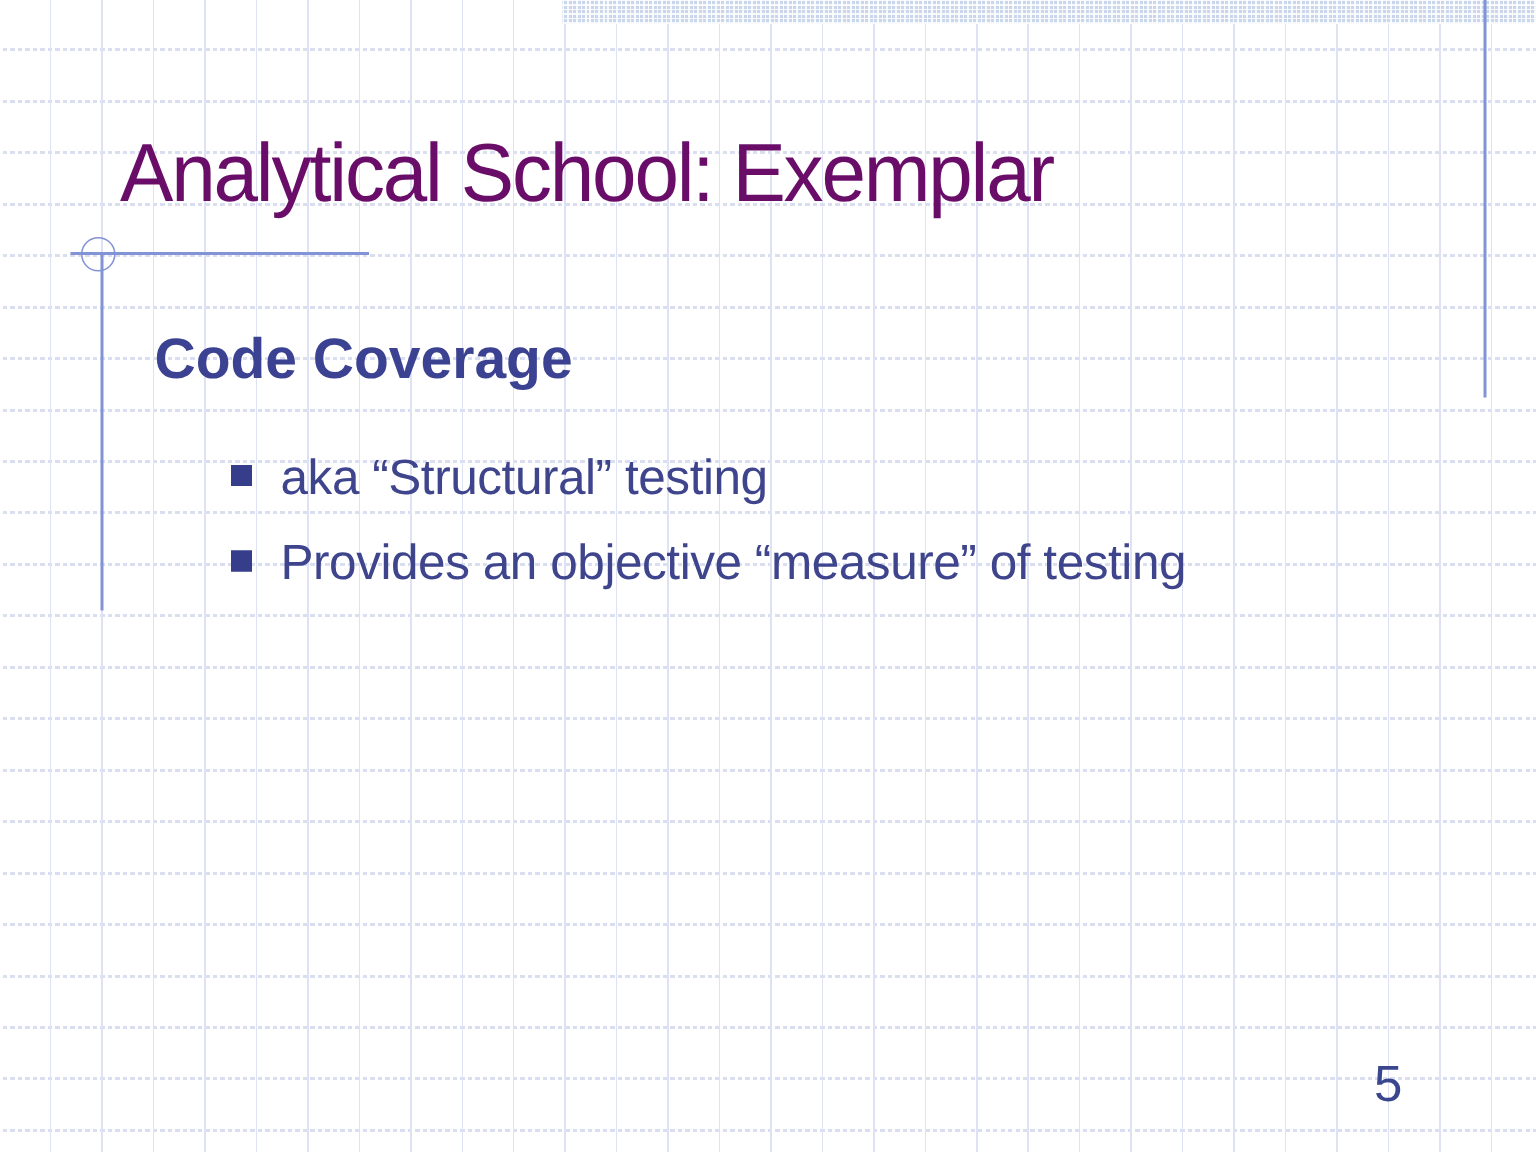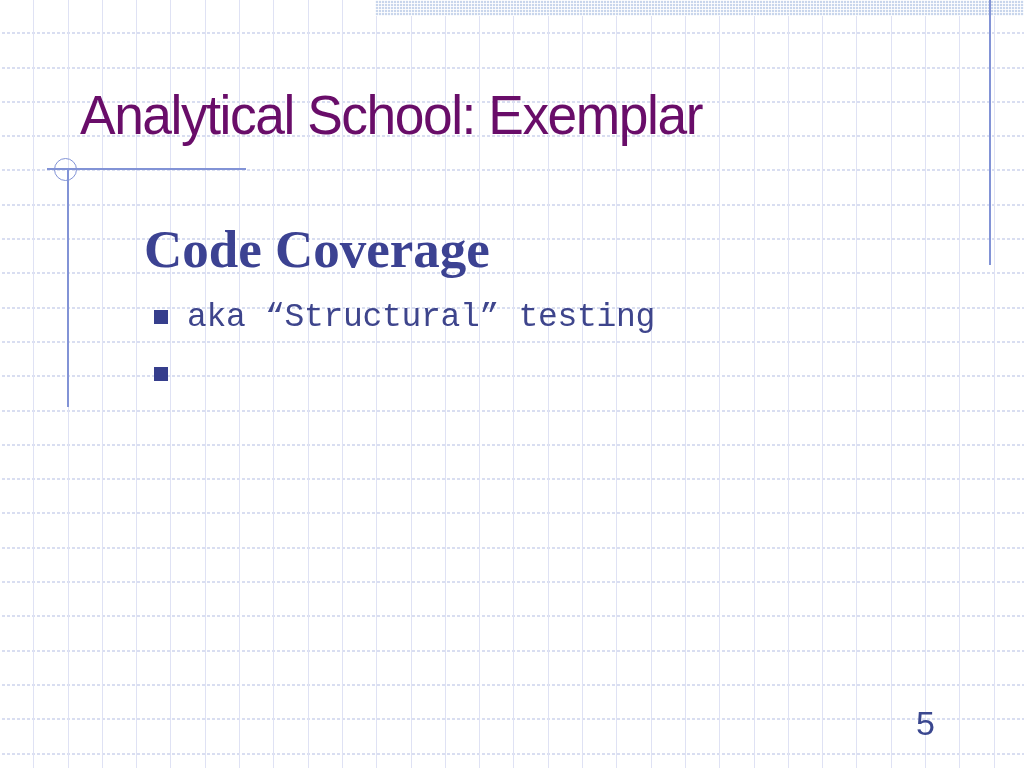--- a/index.html
+++ b/index.html
@@ -62,39 +62,37 @@
     position:absolute;left:67px;top:170px;width:2px;height:237px;
     background:var(--decoration-line-color);
   }
   .right-rule{
     position:absolute;left:989px;top:0;width:2px;height:265px;
     background:var(--decoration-line-color);
   }
 
   .heading{
     position:absolute;left:103px;top:219px;
-    font-family:Liberation Serif, serif;
+    font-family:Liberation Sans, sans-serif;
     font-weight:bold;
-    font-size:53px;line-height:1.15;
+    font-size:38px;line-height:1.15;
     color:var(--heading-color);
     white-space:nowrap;
-    margin-left:41px;
   }
 
   .bullet-list{
     position:absolute;left:154px;top:296px;width:800px;
   }
   .bullet-item{
     position:relative;
     padding-left:33px;
     margin-bottom:14px;
     font-size:33px;line-height:43px;
     letter-spacing:-.3px;
     color:var(--body-text-color);
-    font-family:Liberation Mono, monospace;
   }
   .bullet-square{
     position:absolute;left:0;top:14px;width:14px;height:14px;
     background:var(--bullet-marker-color);
   }
   .bullet-line{white-space:nowrap;}
 
   .page-number{
     position:absolute;left:916px;top:704px;
     font-size:34px;
@@ -121,18 +119,22 @@
 
     <div class="bullet-item">
       <span class="bullet-square"></span>
       <div class="bullet-line">aka “Structural” testing</div>
     </div>
 
     <div class="bullet-item">
       <span class="bullet-square"></span>
     </div>
 
+    <div class="bullet-item">
+      <span class="bullet-square"></span>
+      <div class="bullet-line">Provides an objective “measure” of testing</div>
+    </div>
 
   </div>
 
   <div class="page-number">5</div>
 
 </div>
 
 </body></html>

